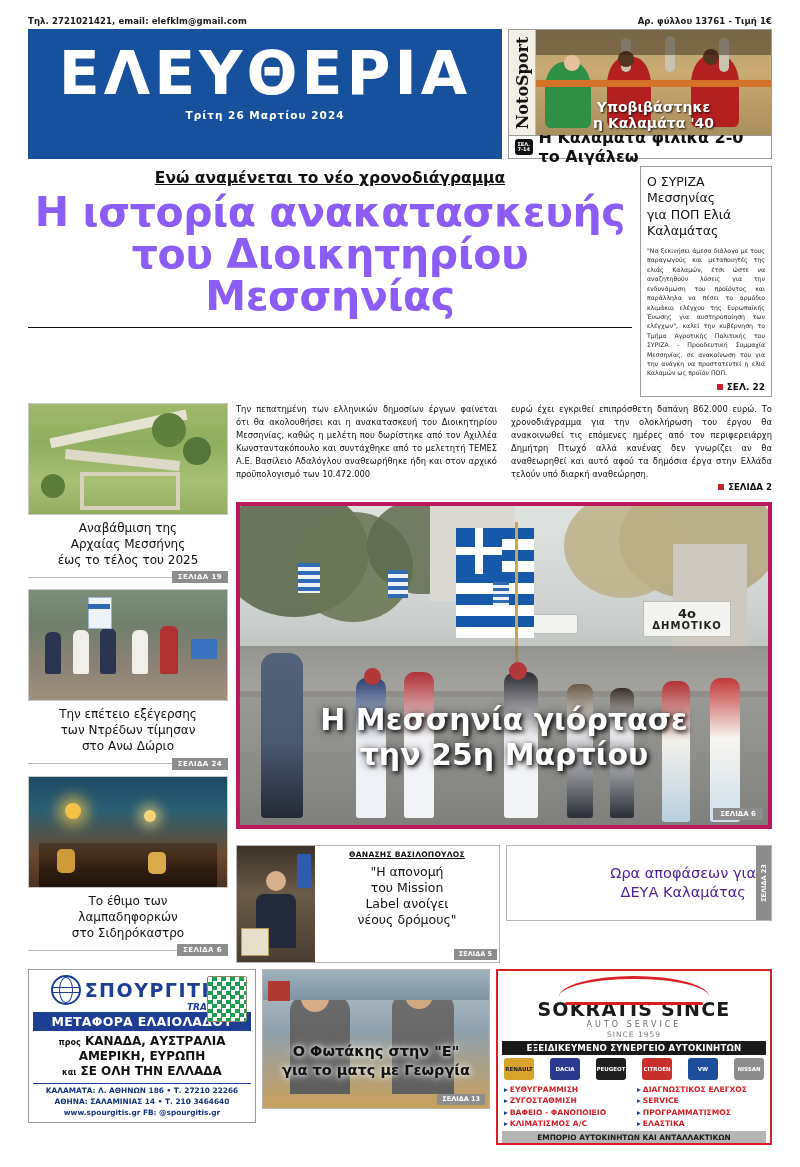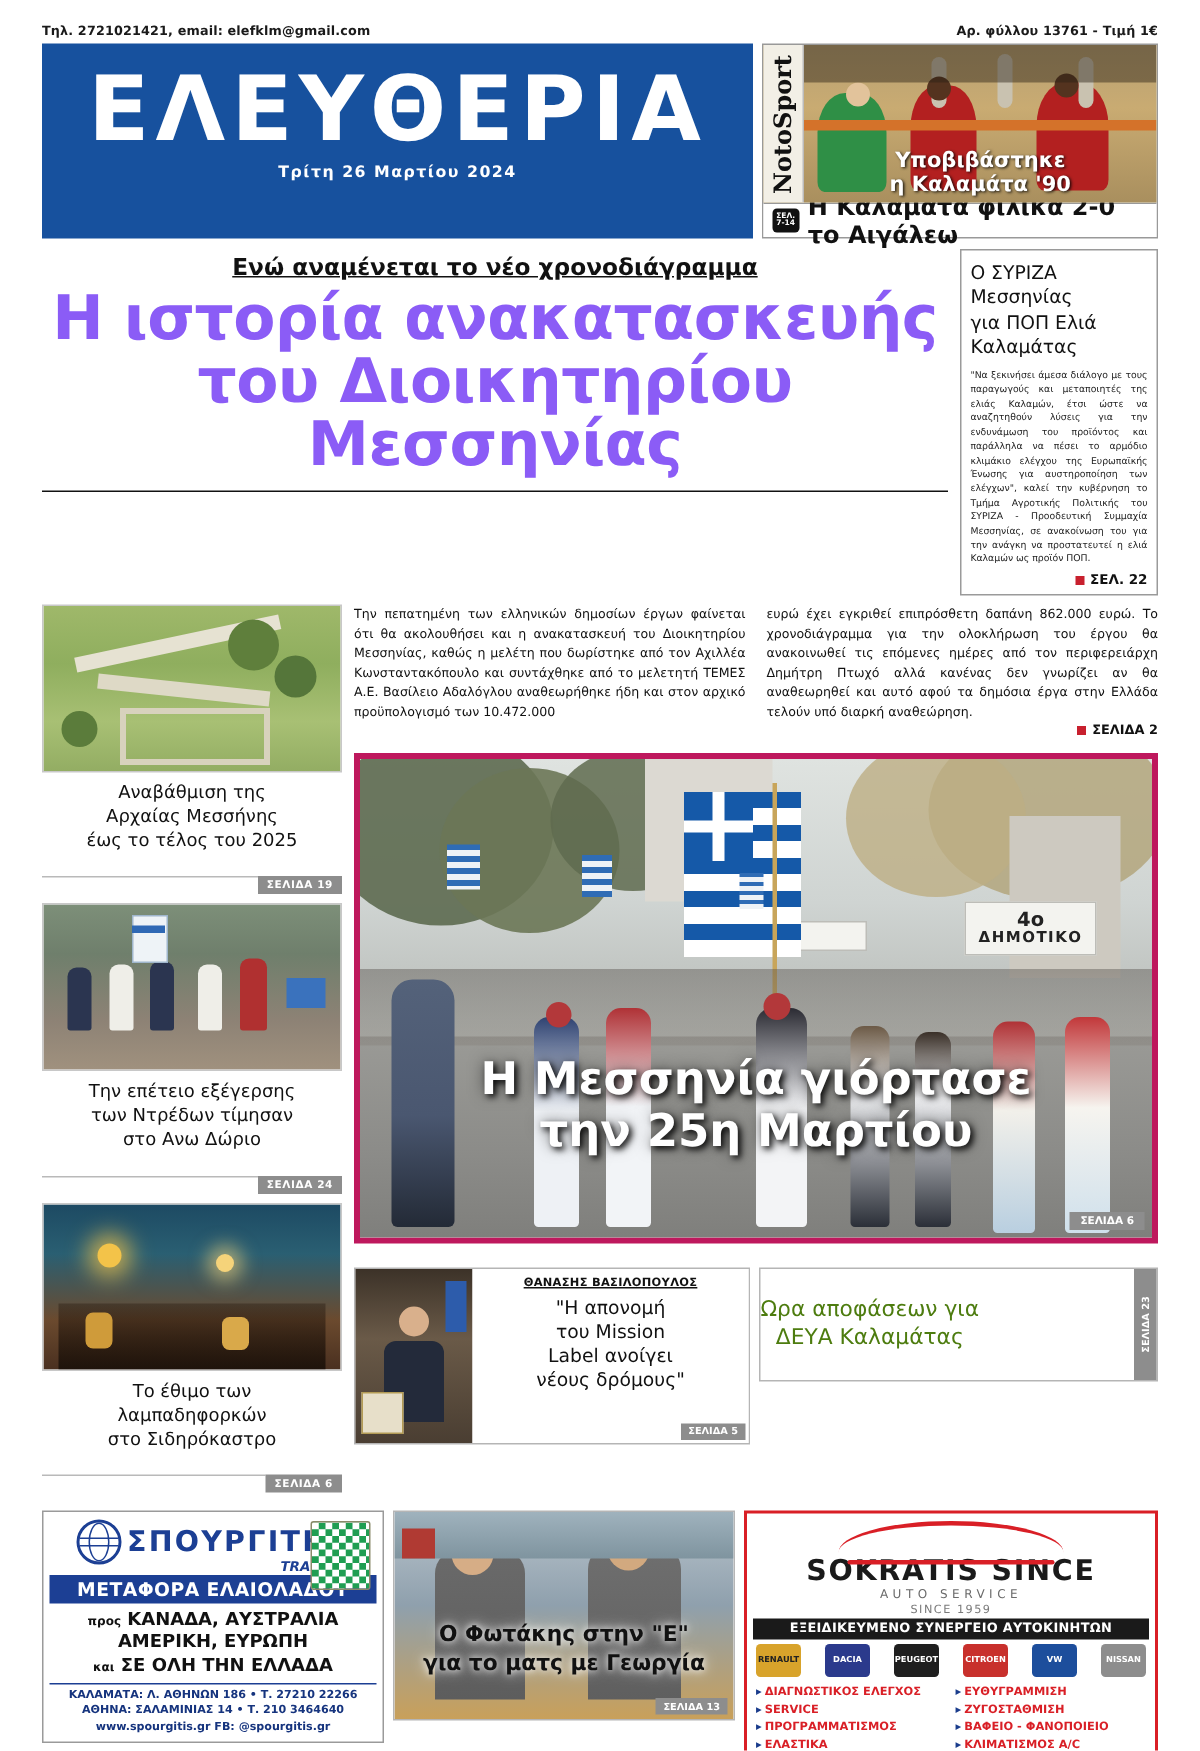--- a/index.html
+++ b/index.html
@@ -58,21 +58,21 @@
 
   
   .body-grid{display:flex;gap:8px;margin-top:6px;}
   .left-col{width:200px;}
   .right-col{flex:1;}
 
   
   .teaser{margin-bottom:6px;}
   .teaser .ph{width:100%;height:112px;border:1px solid #c8c8c8;box-sizing:border-box;overflow:hidden;position:relative;}
   .teaser .cap{text-align:center;font-size:12px;line-height:1.32;padding:6px 2px 3px;color:#111;}
-  .cap-rule{display:flex;align-items:flex-start;gap:0;margin-top:13px;}
+  .cap-rule{display:flex;align-items:center;gap:0;margin-top:0;}
   .cap-rule .ln{flex:1;height:1px;background:#b9b9b9;}
   .selbox{background:#8d8d8d;color:#fff;font-size:7px;font-weight:bold;padding:2px 6px;letter-spacing:.4px;white-space:nowrap;}
 
   
   .mainphoto{position:relative;width:100%;height:327px;border:4px solid #be185d;box-sizing:border-box;overflow:hidden;}
   .mp-sky{position:absolute;inset:0;background:linear-gradient(180deg,#dfe3e0 0%,#cfd4d2 30%,#b9bcb8 55%,#9e9e9a 75%,#8e8e8b 100%);}
   .mp-road{position:absolute;left:0;right:0;bottom:0;height:42%;background:linear-gradient(180deg,#9a9a96,#8b8b88 60%,#7f7f7c);}
   .mp-tree{position:absolute;border-radius:50%;}
   .mp-person{position:absolute;}
   .mp-sign{position:absolute;background:#f3f3ef;border:1px solid #bdbdb8;color:#222;font-weight:bold;
@@ -84,21 +84,21 @@
   
   .row2{display:flex;gap:6px;margin-top:16px;}
   .quote-card{flex:1;display:flex;border:1px solid #b5b5b5;box-sizing:border-box;height:118px;}
   .qc-photo{width:78px;position:relative;overflow:hidden;background:#6b5a48;}
   .qc-body{flex:1;padding:4px 4px 2px;display:flex;flex-direction:column;align-items:center;position:relative;background:#fff;}
   .qc-name{font-size:7.6px;font-weight:bold;text-decoration:underline;letter-spacing:.2px;color:#111;}
   .qc-quote{margin-top:5px;text-align:center;font-size:12.5px;line-height:1.28;color:#111;}
   .qc-sel{position:absolute;right:2px;bottom:2px;background:#8d8d8d;color:#fff;font-size:6.5px;font-weight:bold;padding:1.5px 5px;}
 
   .deya-card{width:266px;display:flex;border:1px solid #b5b5b5;box-sizing:border-box;height:76px;}
-  .deya-body{flex:1;display:flex;align-items:center;justify-content:flex-start;text-align:center;font-size:14.5px;line-height:1.32;color:#4d7c0f;}
+  .deya-body{flex:1;display:flex;align-items:center;justify-content:flex-end;text-align:center;font-size:14.5px;line-height:1.32;color:#4c1d95;}
   .deya-rail{width:15px;background:#8d8d8d;position:relative;}
   .deya-rail span{position:absolute;left:50%;top:50%;transform:translate(-50%,-50%) rotate(-90deg);white-space:nowrap;color:#fff;font-size:6.5px;font-weight:bold;}
 
   
   .bottom{display:flex;gap:6px;margin-top:6px;align-items:flex-start;}
 
   .ad-spourgitis{width:228px;border:1px solid #9a9a9a;box-sizing:border-box;background:#fff;padding:4px;}
   .sp-logo{display:flex;align-items:center;justify-content:center;gap:4px;height:32px;position:relative;}
   .sp-globe{width:26px;height:26px;border-radius:50%;border:2px solid #1c3f94;position:relative;flex:0 0 auto;}
   .sp-globe:before,.sp-globe:after{content:"";position:absolute;border:1px solid #1c3f94;border-radius:50%;}
@@ -166,21 +166,21 @@
             <i style="left:55%;top:6%;width:10px;height:36px;background:#c9c2b0;border-radius:6px;"></i>
             <i style="left:78%;top:8%;width:10px;height:34px;background:#c9c2b0;border-radius:6px;"></i>
             <span class="ns-head" style="left:12%;top:24%;width:16px;height:16px;background:#e2c39b;"></span>
             <span class="ns-head" style="left:35%;top:20%;width:16px;height:16px;background:#54331f;"></span>
             <span class="ns-head" style="left:71%;top:18%;width:16px;height:16px;background:#54331f;"></span>
             <i style="left:0;top:0;width:100%;height:24%;background:rgba(40,32,20,.45);border-radius:0;"></i>
             <i style="left:0;top:48%;width:100%;height:6%;background:#d4722a;border-radius:0;"></i>
           </div>
           <div class="ns-cap">
             <div>Υποβιβάστηκε</div>
-            <div>η Καλαμάτα '90</div>
+            <div>η Καλαμάτα '40</div>
           </div>
         </div>
       </div>
       <div class="ns-bottom">
         <div class="ns-badge">
           <span>ΣΕΛ.</span>
           <span>7-14</span>
         </div>
         <div class="ns-bottom-text">Η Καλαμάτα φιλικά 2-0 το Αιγάλεω</div>
       </div>
@@ -437,29 +437,29 @@
       <div class="sk-brands">
         <span class="sk-brand" style="background:#d8a32b;color:#222;">RENAULT</span>
         <span class="sk-brand" style="background:#2b3a8c;">DACIA</span>
         <span class="sk-brand" style="background:#1f1f1f;">PEUGEOT</span>
         <span class="sk-brand" style="background:#c8302c;">CITROEN</span>
         <span class="sk-brand" style="background:#1d4e9c;">VW</span>
         <span class="sk-brand" style="background:#8d8d8d;">NISSAN</span>
       </div>
       <div class="sk-services">
         <ul>
+          <li>ΕΥΘΥΓΡΑΜΜΙΣΗ</li>
+          <li>ΖΥΓΟΣΤΑΘΜΙΣΗ</li>
+          <li>ΒΑΦΕΙΟ - ΦΑΝΟΠΟΙΕΙΟ</li>
+          <li>ΚΛΙΜΑΤΙΣΜΟΣ A/C</li>
+        </ul>
+        <ul>
           <li>ΔΙΑΓΝΩΣΤΙΚΟΣ ΕΛΕΓΧΟΣ</li>
           <li>SERVICE</li>
           <li>ΠΡΟΓΡΑΜΜΑΤΙΣΜΟΣ</li>
           <li>ΕΛΑΣΤΙΚΑ</li>
         </ul>
-        <ul>
-          <li>ΕΥΘΥΓΡΑΜΜΙΣΗ</li>
-          <li>ΖΥΓΟΣΤΑΘΜΙΣΗ</li>
-          <li>ΒΑΦΕΙΟ - ΦΑΝΟΠΟΙΕΙΟ</li>
-          <li>ΚΛΙΜΑΤΙΣΜΟΣ A/C</li>
-        </ul>
       </div>
       <div class="sk-grey">ΕΜΠΟΡΙΟ ΑΥΤΟΚΙΝΗΤΩΝ ΚΑΙ ΑΝΤΑΛΛΑΚΤΙΚΩΝ</div>
 
     </div>
   </div>
 </div>
 
 </body></html>

